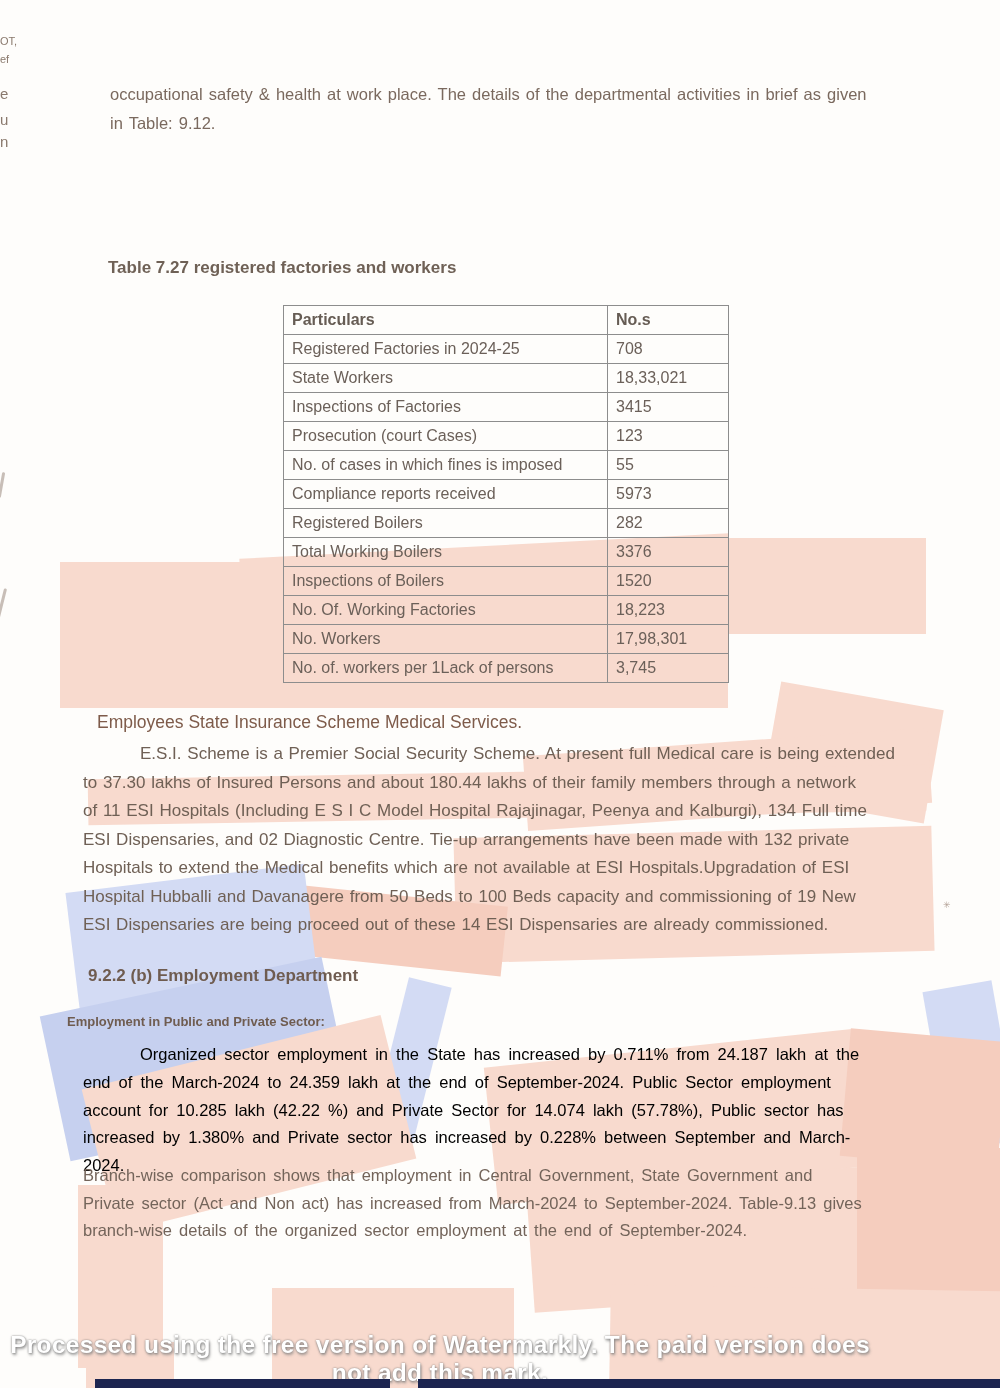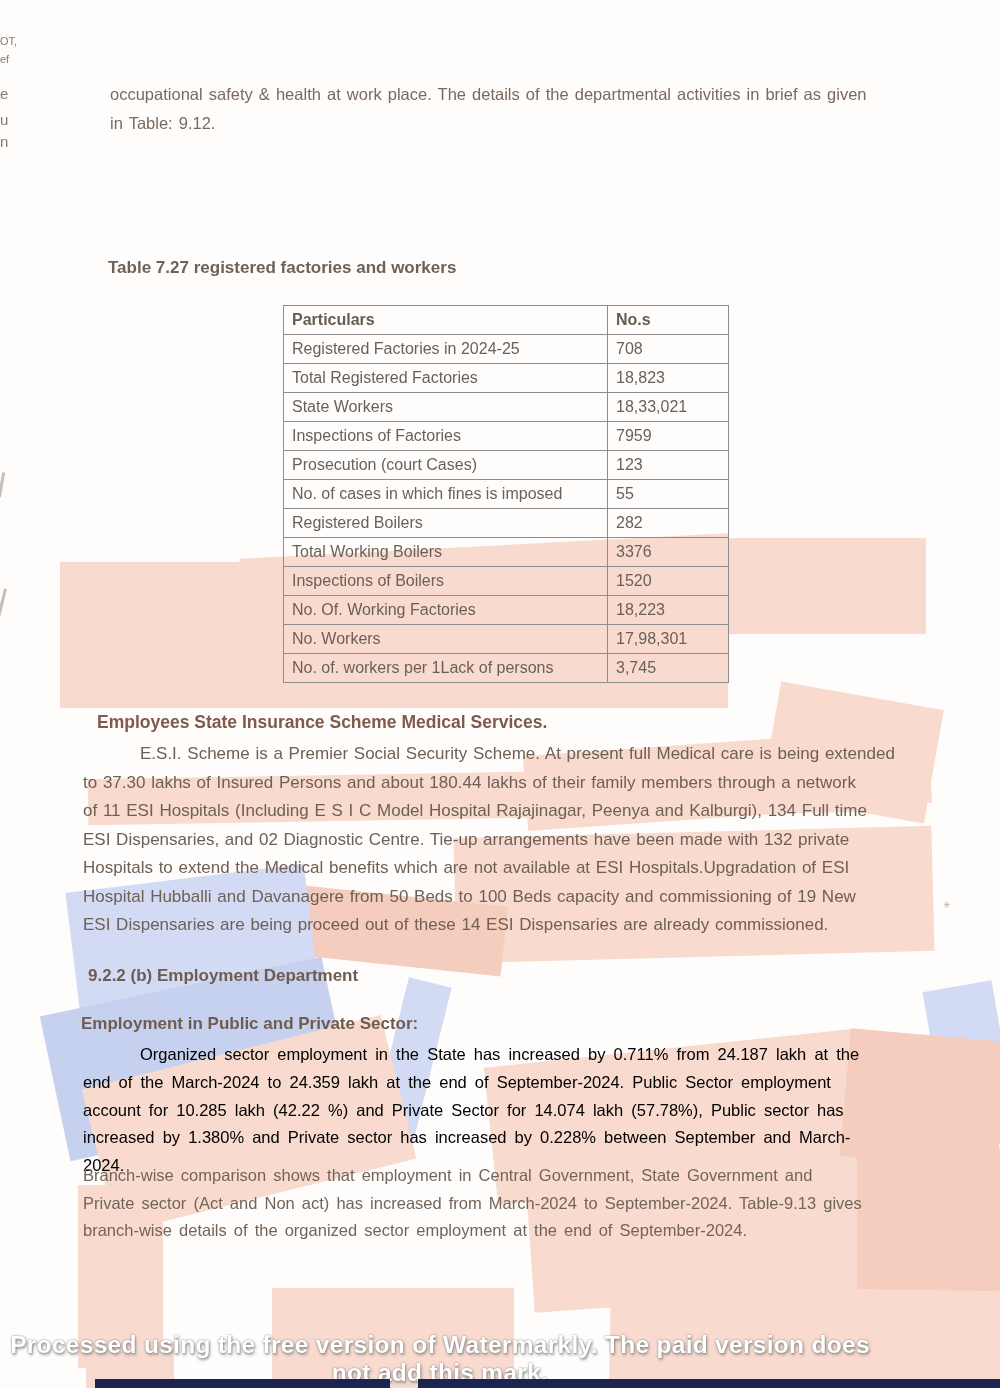--- a/index.html
+++ b/index.html
@@ -26,24 +26,24 @@
     border-collapse:collapse;table-layout:fixed;background:transparent;
   }
   table.facts td,table.facts th{
     border:1px solid #8d8d8d;
     font-size:16px;color:#6b6059;text-align:left;
     padding:3px 8px;height:22px;line-height:22px;font-weight:normal;
     overflow:hidden;white-space:nowrap;
   }
   table.facts th{font-weight:bold;color:#665c54;}
   col.c1{width:324px;} col.c2{width:121px;}
-  .esi-heading{left:97px;top:712px;font-size:17.5px;font-weight:bold;color:#7e5b4a;}
+  .esi-heading{left:97px;top:712px;font-size:17.5px;font-weight:normal;color:#7e5b4a;}
   .esi-body{left:83px;top:740px;width:832px;font-size:17px;line-height:28.5px;text-indent:57px;word-spacing:1px;color:#6f6055;}
   .sec-heading{left:88px;top:966px;font-size:17px;font-weight:bold;color:#6f5c50;}
-  .emp-heading{left:81px;top:1014px;font-size:17px;font-weight:bold;color:#6f5c50;}
+  .emp-heading{left:67px;top:1014px;font-size:13px;font-weight:bold;color:#6f5c50;}
   .emp-body{left:83px;top:1041px;width:826px;font-size:16.5px;line-height:27.8px;text-indent:57px;word-spacing:3.5px;color:#000000;}
   .branch-body{left:83px;top:1162px;width:826px;font-size:16.5px;line-height:27.5px;word-spacing:2.5px;color:#73645a;}
   
   .wm-bar{
     position:absolute;z-index:2;left:0;top:1331px;width:880px;text-align:center;
     font-size:24.5px;font-weight:bold;color:#ffffff;letter-spacing:.3px;
     text-shadow:0 0 2px rgba(110,110,110,.9), 1px 2px 3px rgba(130,130,130,.8);
   }
   .scan-bar{position:absolute;z-index:3;top:1379px;height:9px;background:#1c2550;}
   .smudge{position:absolute;z-index:1;left:943px;top:900px;width:10px;height:10px;color:#b3a196;font-size:9px;}
@@ -95,38 +95,38 @@
   <tbody>
       <tr>
     <th>Particulars</th>
     <th>No.s</th>
   </tr>
   <tr>
         <td>Registered Factories in 2024-25</td>
         <td>708</td>
       </tr>
   <tr>
-        <td>Total Registered Factories</td>
-        <td>18,823</td>
-      </tr>
-  <tr>
         <td>State Workers</td>
         <td>18,33,021</td>
       </tr>
   <tr>
         <td>Inspections of Factories</td>
-        <td>7959</td>
+        <td>3415</td>
       </tr>
   <tr>
         <td>Prosecution (court Cases)</td>
         <td>123</td>
       </tr>
   <tr>
         <td>No. of cases in which fines is imposed</td>
         <td>55</td>
+      </tr>
+  <tr>
+        <td>Compliance reports received</td>
+        <td>5973</td>
       </tr>
   <tr>
         <td>Registered Boilers</td>
         <td>282</td>
       </tr>
   <tr>
         <td>Total Working Boilers</td>
         <td>3376</td>
       </tr>
   <tr>

